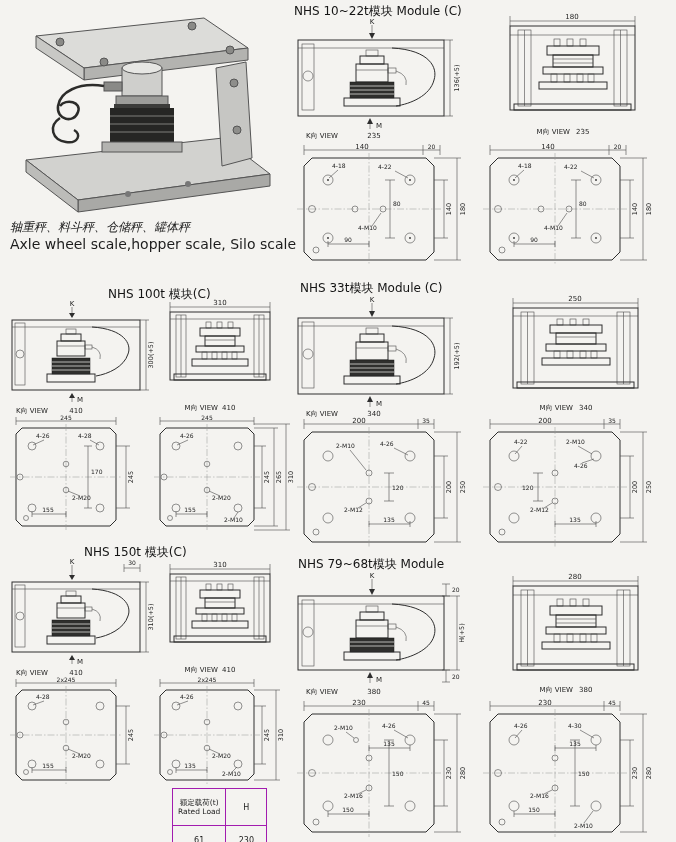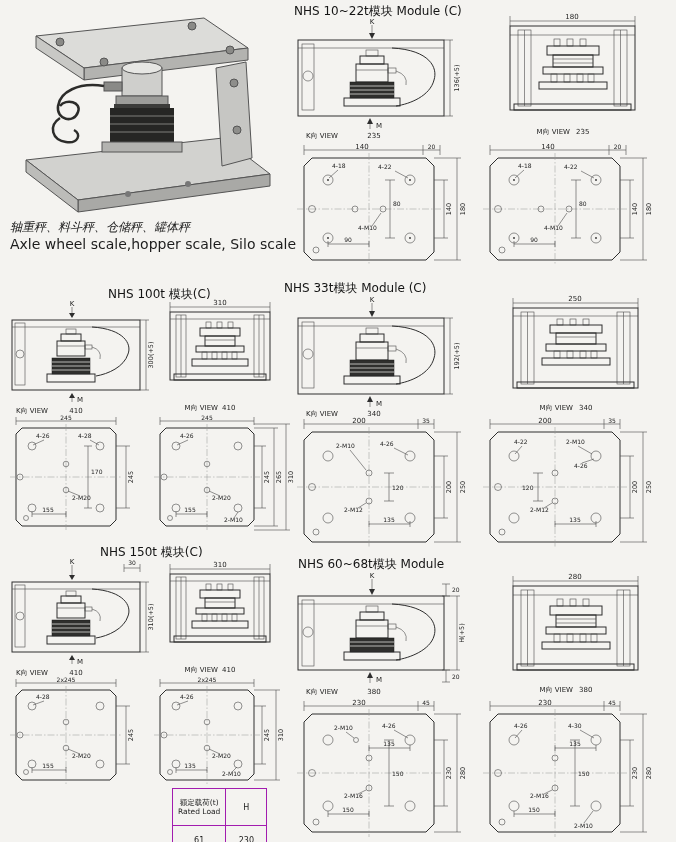--- a/index.html
+++ b/index.html
@@ -69,23 +69,23 @@
 </svg>
 </div>
 
 <div class="d" style="left:10px;top:219px">
   <div class="cap1">轴重秤、料斗秤、仓储秤、罐体秤</div>
   <div class="cap2">Axle wheel scale,hopper scale, Silo scale</div>
 </div>
 
 <div class="ttl d" style="left:294px;top:3px">NHS 10~22t模块 Module (C)</div>
 <div class="ttl d" style="left:108px;top:286px">NHS 100t 模块(C)</div>
-<div class="ttl d" style="left:284px;top:280px">NHS 33t模块 Module (C)</div>
-<div class="ttl d" style="left:100px;top:544px">NHS 150t 模块(C)</div>
-<div class="ttl d" style="left:298px;top:556px">NHS 60~68t模块 Module</div>
+<div class="ttl d" style="left:300px;top:280px">NHS 33t模块 Module (C)</div>
+<div class="ttl d" style="left:84px;top:544px">NHS 150t 模块(C)</div>
+<div class="ttl d" style="left:298px;top:556px">NHS 79~68t模块 Module</div>
 
 <div class="d" style="left:292px;top:16px">
 <svg width="175" height="124" viewBox="0 0 175 124">
   <text x="80" y="8" text-anchor="middle">K</text>
   <g>
         <line x1="80" y1="9" x2="80" y2="20" class="tn"></line>
         <polygon points="77,17 83,17 80,23" class="fl"></polygon>
       </g>
   <g>
     <rect x="6" y="24" width="146" height="76" class="ln"></rect>

